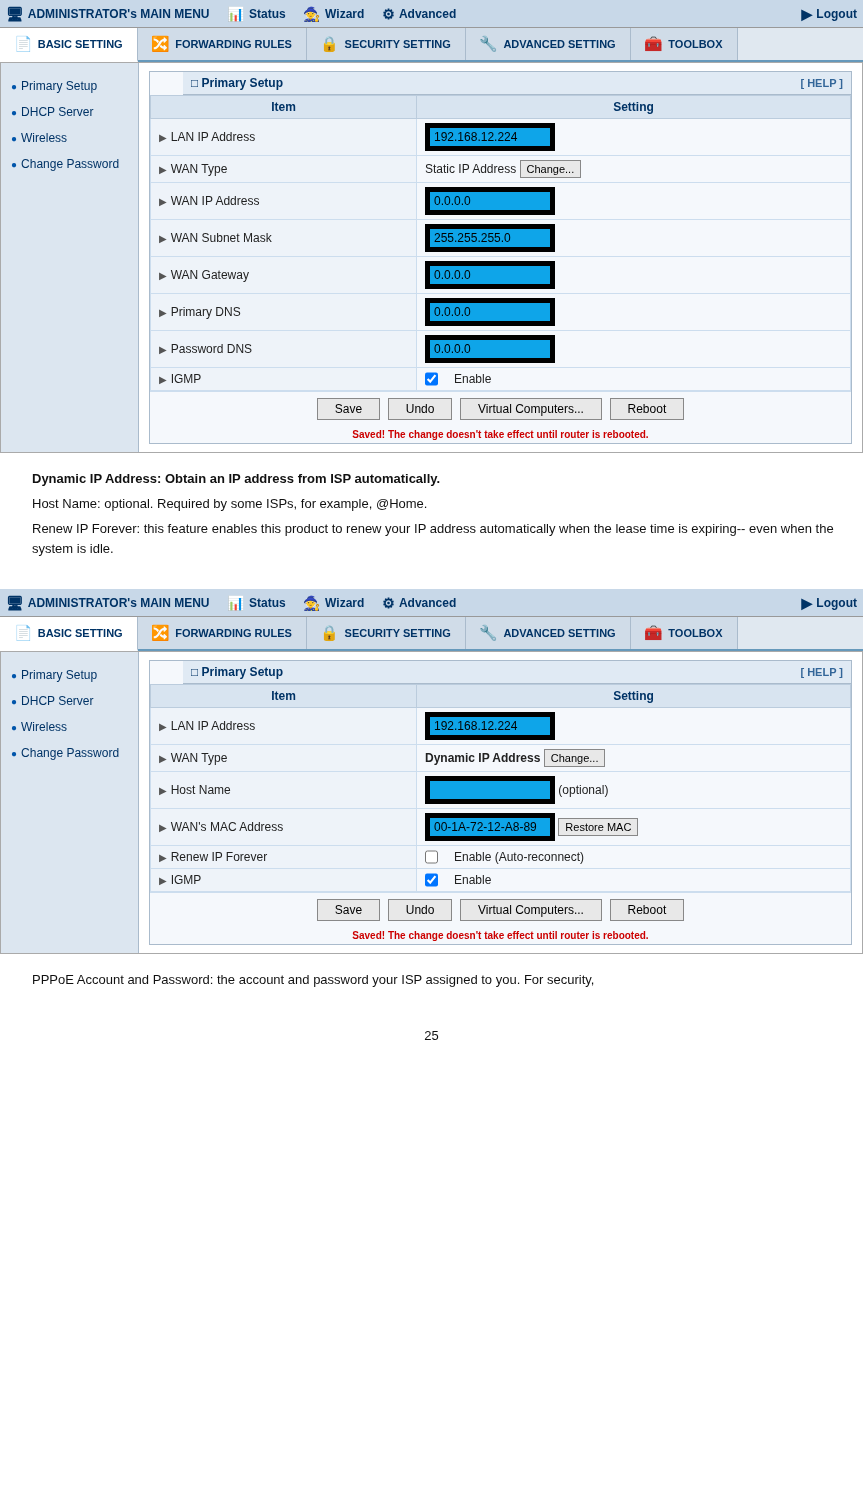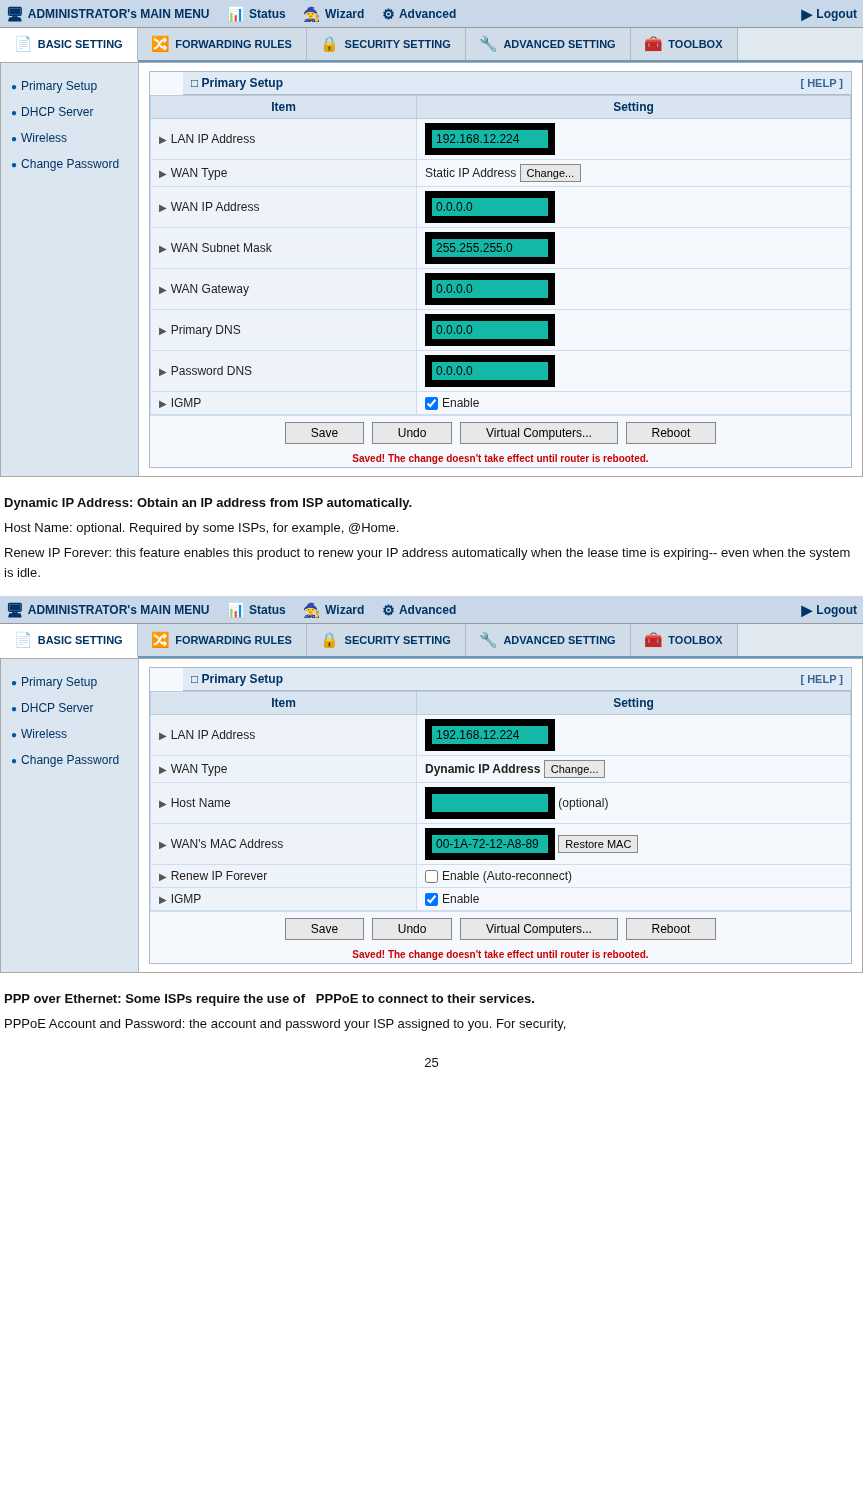--- a/index.html
+++ b/index.html
@@ -111,64 +111,65 @@
       padding: 4px 8px;
       font-size: 12px; color: #222;
       vertical-align: middle;
     }
     .setup-table .item-cell { width: 38%; background: #eef3f9; }
     .setup-table .val-cell { width: 62%; }
     .item-label { display: flex; align-items: center; gap: 4px; }
     .arrow { color: #555; font-size: 10px; }
 
     .field-input {
-      border: 7px solid #000000;
-      background: #14b8a6;
+      border: 5px solid #000000;
+      background: #0ea5e9;
       padding: 2px 4px;
       font-size: 12px;
       width: 130px;
     }
     .small-btn {
       border: 1px solid #888;
       background: #e8e8e8;
       padding: 2px 6px;
       font-size: 11px;
       cursor: pointer;
       text-align: right;
     }
 
-    .checkbox-cell { display: flex; align-items: center; gap: 4px; }
+    .checkbox-cell { display: flex; gap: 16px; }
 
     .btn-row {
       text-align: center;
       padding: 6px;
       border-top: 1px solid #ccddee;
     }
     .btn-row button {
       border: 1px solid #888;
       background: #e8e8e8;
-      padding: 3px 25px;
+      padding: 3px 17px;
       font-size: 12px;
       cursor: pointer;
       margin: 0 2px;
     }
     .save-msg {
       color: #cc0000;
       font-size: 10px;
       font-weight: bold;
       text-align: center;
       padding: 3px;
     }
 
     
     .text-section {
-      padding: 16px 4px 8px 4px;
+      padding: 16px 4px 25px 4px;
       font-size: 13px;
       line-height: 1.6;
       color: #111;
+      margin-left: 28px;
     }
     .text-section p { margin-bottom: 4px; }
     .text-section .bold-line { font-weight: bold; }
 
     
     .page-number {
       text-align: center;
       font-size: 13px;
       padding: 8px 0 4px 0;
       color: #111;
@@ -550,23 +551,20 @@
           <button class="small-btn">Undo</button>
           <button class="small-btn">Virtual Computers...</button>
           <button class="small-btn">Reboot</button>
         </div>
         <div class="save-msg">Saved! The change doesn't take effect until router is rebooted.</div>
       </div>
     </div>
   </div>
 
   <div class="text-section">
-    <p>
-      <strong>PPP over Ethernet: Some ISPs require the use of &nbsp; PPPoE to connect to their services.</strong>
-    </p>
     <p> PPPoE Account and Password: the account and password your ISP assigned to you. For security,</p>
   </div>
 
   <div class="page-number">
     <span>25</span>
   </div>
 
 </div>
 
 </body></html>

